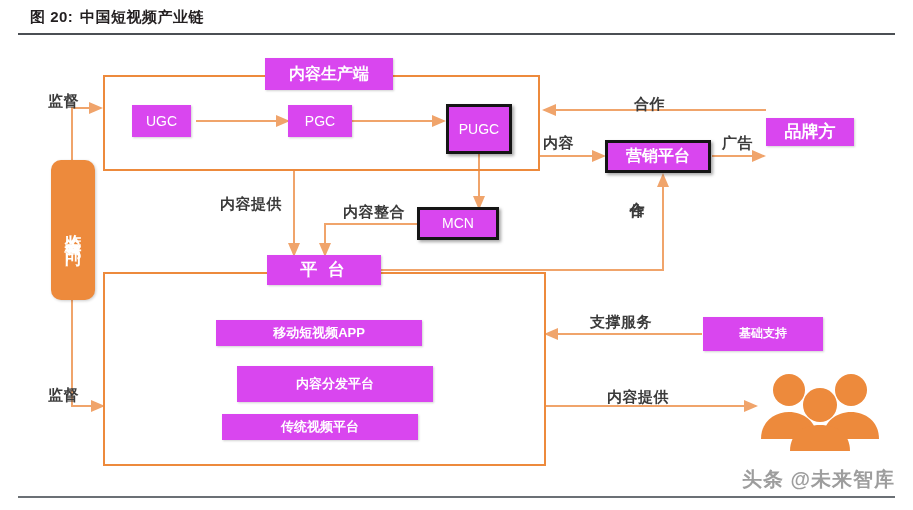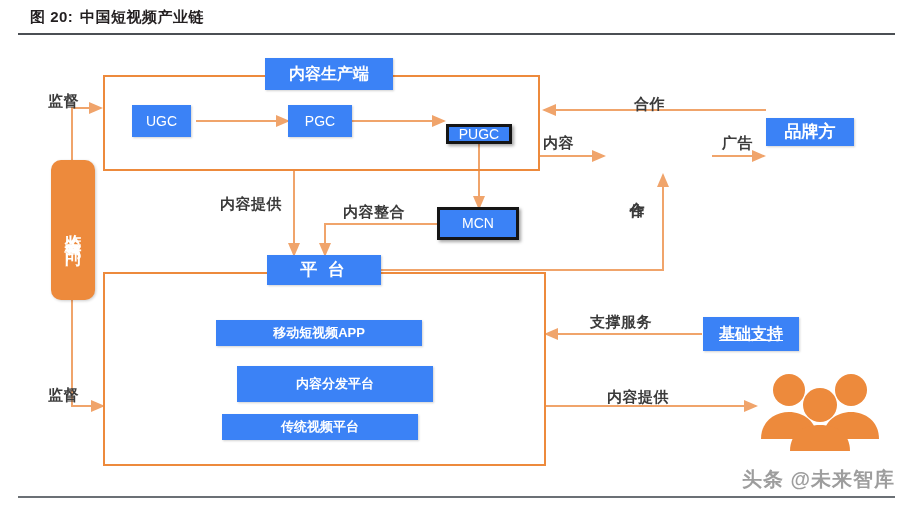--- a/index.html
+++ b/index.html
@@ -43,21 +43,21 @@
   #wires {
     position: absolute;
     left: 0; top: 0;
     width: 913px; height: 510px;
     pointer-events: none;
   }
 
   
   .node {
     position: absolute;
-    background: #3b82f6;
+    background: #d946ef;
     color: #ffffff;
     display: flex;
     align-items: center;
     justify-content: center;
     font-weight: bold;
     text-align: right;
     line-height: 1.15;
     box-shadow: 1px 1px 2px rgba(0,0,0,.18);
   }
   .node.plain { font-weight: normal; }
@@ -173,34 +173,35 @@
 
   <div class="frame" style="left:103px; top:75px; width:437px; height:96px;"></div>
   <div class="frame" style="left:103px; top:272px; width:443px; height:194px;"></div>
 
   <div class="vnode" style="left:51px; top:160px; width:44px; height:140px;">监管部门</div>
 
   <div class="node" style="left:265px; top:58px; width:128px; height:32px; font-size:16px;">内容生产端</div>
 
   <div class="node plain" style="left:132px; top:105px; width:59px; height:32px; font-size:14px;">UGC</div>
   <div class="node plain" style="left:288px; top:105px; width:64px; height:32px; font-size:14px;">PGC</div>
-  <div class="node plain blk" style="left:446px; top:104px; width:66px; height:20px; font-size:14px;margin-top:20px;">PUGC</div>
-
-  <div class="node plain blk" style="left:437px; top:207px; width:82px; height:33px; font-size:14px;">MCN</div>
+  <div class="node plain blk" style="left:446px; top:104px; width:66px; height:50px; font-size:14px;">PUGC</div>
+
+  <div class="node plain blk" style="left:417px; top:207px; width:82px; height:33px; font-size:14px;">MCN</div>
 
   <div class="node" style="left:267px; top:255px; width:114px; height:30px; font-size:17px; letter-spacing:3px;">平 台</div>
 
   <div class="node" style="left:216px; top:320px; width:206px; height:26px; font-size:13px;">移动短视频APP</div>
   <div class="node" style="left:237px; top:366px; width:196px; height:36px; font-size:13px;">内容分发平台</div>
   <div class="node" style="left:222px; top:414px; width:196px; height:26px; font-size:13px;">传统视频平台</div>
 
+  <div class="node blk" style="left:605px; top:140px; width:106px; height:33px; font-size:16px;">营销平台</div>
 
   <div class="node" style="left:766px; top:118px; width:88px; height:28px; font-size:17px;">品牌方</div>
 
-  <div class="node" style="left:703px; top:317px; width:96px; height:34px; font-size:16px;text-decoration:underline;">基础支持</div>
+  <div class="node" style="left:703px; top:317px; width:120px; height:34px; font-size:12px;">基础支持</div>
 
   <svg class="people" style="left:756px; top:367px;" width="128" height="84" viewBox="0 0 128 84">
     <g fill="#ED8A3C">
 
       <circle cx="33" cy="23" r="16"></circle>
       <path d="M5,72 C5,54 19,45 33,45 C47,45 61,54 61,72 Z"></path>
 
       <circle cx="95" cy="23" r="16"></circle>
       <path d="M67,72 C67,54 81,45 95,45 C109,45 123,54 123,72 Z"></path>
 

